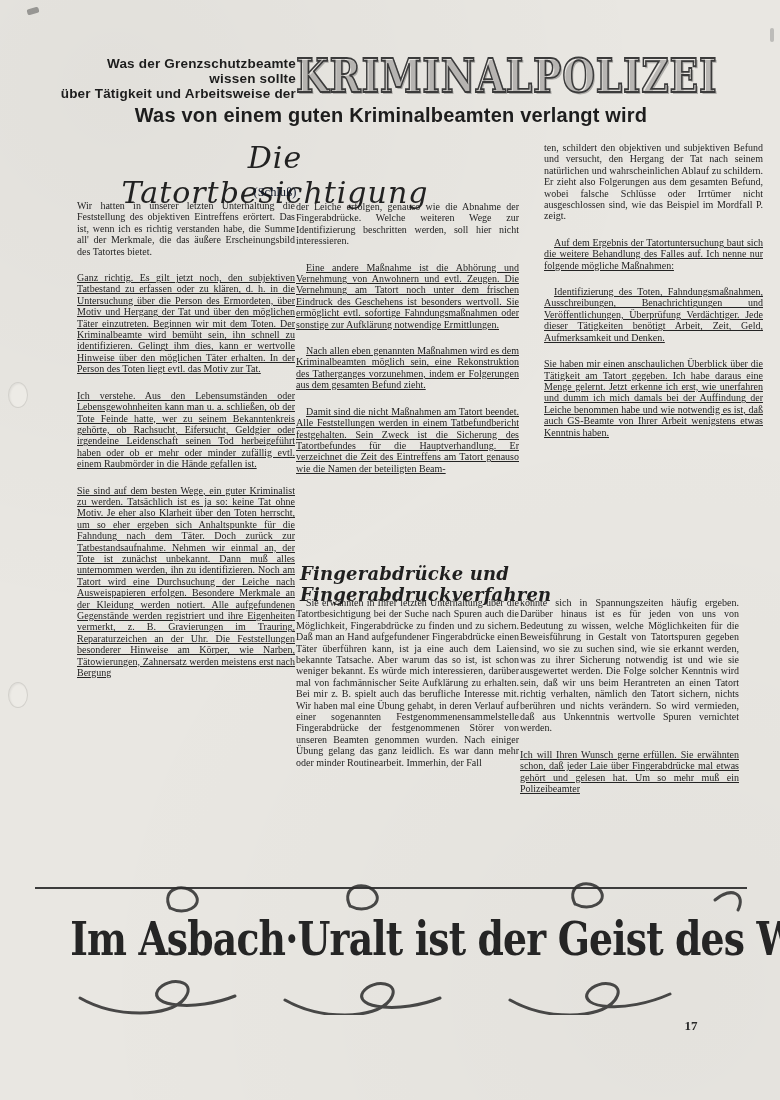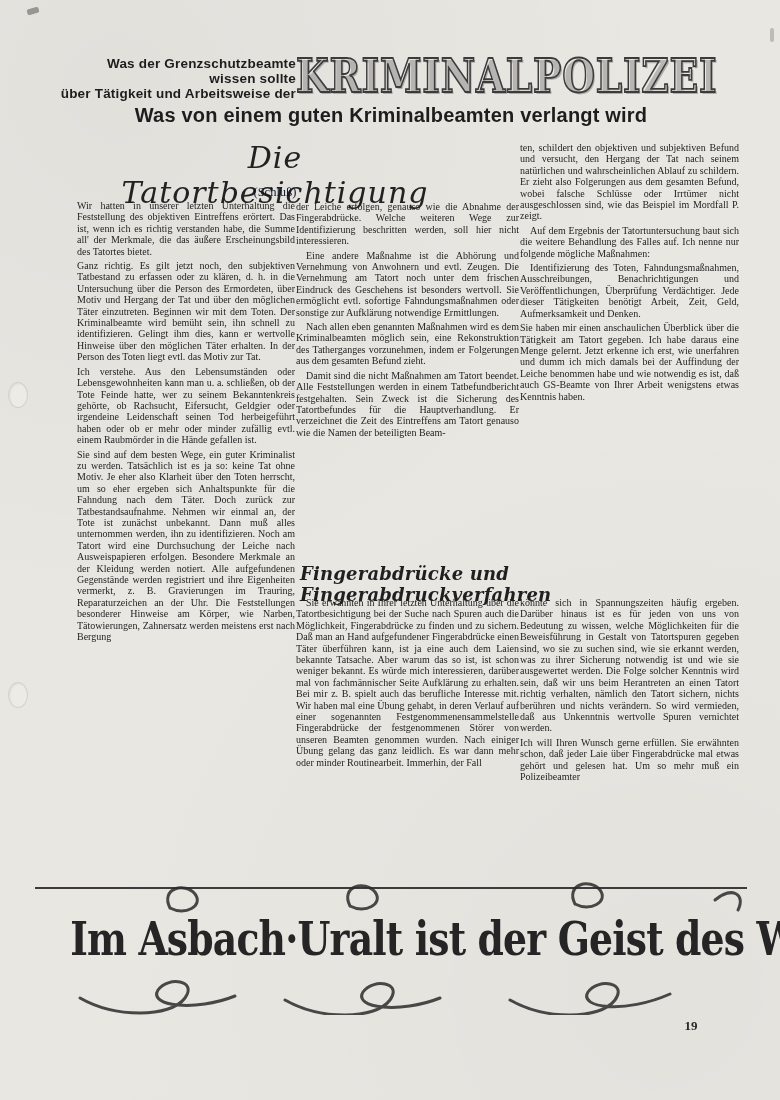--- a/index.html
+++ b/index.html
@@ -55,25 +55,25 @@
   }
 
   
   .col{
     position:absolute;overflow:hidden;
     font-size:10px;line-height:11.4px;text-align:justify;color:#242424;
     hyphens:auto;
   }
   .col1{left:77px;top:200px;width:218px;height:674px;}
   .col2top{left:296px;top:201px;width:223px;height:358px;}
-  .col3top{left:520px;top:142px;width:219px;height:417px;}
+  .col3top{left:544px;top:142px;width:219px;height:417px;}
   .col2bot{left:296px;top:597px;width:223px;height:287px;}
   .col3bot{left:520px;top:597px;width:219px;height:282px;}
   .para{position:relative;}
-  .para + .para{margin-top:3px;}
+  .para + .para{margin-top:15px;text-decoration:underline;}
   .para.ind{text-indent:10px;}
 
   
   .ad-rule{position:absolute;left:35px;top:887px;width:712px;height:2px;background:#3c3c3c;}
   .ad-text{
     position:absolute;left:0;top:912px;width:780px;text-align:center;
     font-family:"DejaVu Serif", serif;font-weight:bold;
     font-size:46px;color:#252525;letter-spacing:-1px;white-space:nowrap;
     transform:scaleX(0.82);transform-origin:center;
   }
@@ -147,20 +147,20 @@
       <path d="M265 120 C 300 140, 355 140, 370 120 C 383 102, 353 98, 343 112 C 333 128, 380 134, 420 118"></path>
       <path d="M490 120 C 525 140, 580 140, 595 120 C 608 102, 578 98, 568 112 C 558 128, 605 134, 650 114"></path>
       <path d="M150 28 C 140 8, 165 2, 175 14 C 184 26, 165 36, 150 28"></path>
       <path d="M330 26 C 320 6, 345 0, 355 12 C 364 24, 345 34, 330 26"></path>
       <path d="M555 24 C 545 4, 570 -2, 580 10 C 589 22, 570 32, 555 24"></path>
       <path d="M695 20 C 712 6, 726 14, 718 30"></path>
     </g>
   </svg>
   <div class="ad-text">Im Asbach·Uralt ist der Geist des Weines</div>
 
-  <div class="page-number">19</div>
+  <div class="page-number">17</div>
 
   <div class="punch-hole hole-1"></div>
   <div class="punch-hole hole-2"></div>
   <div class="speck speck-1"></div>
   <div class="speck speck-2"></div>
 
 </div>
 
 </body></html>

